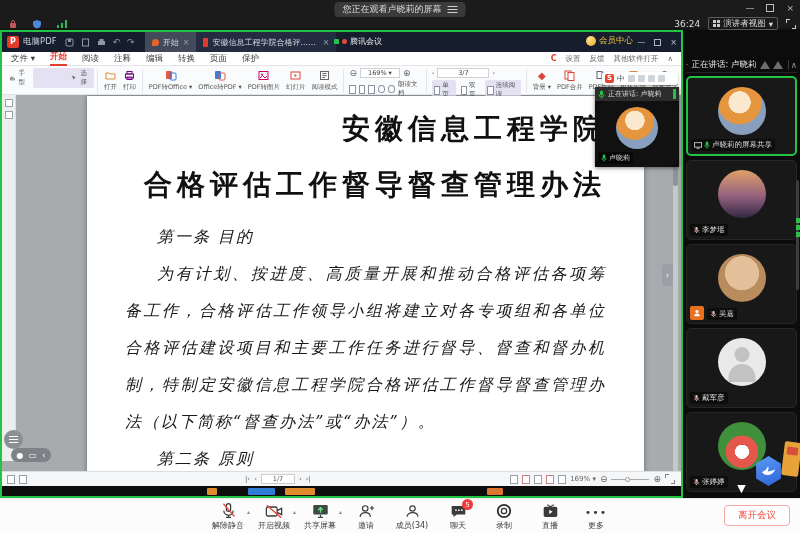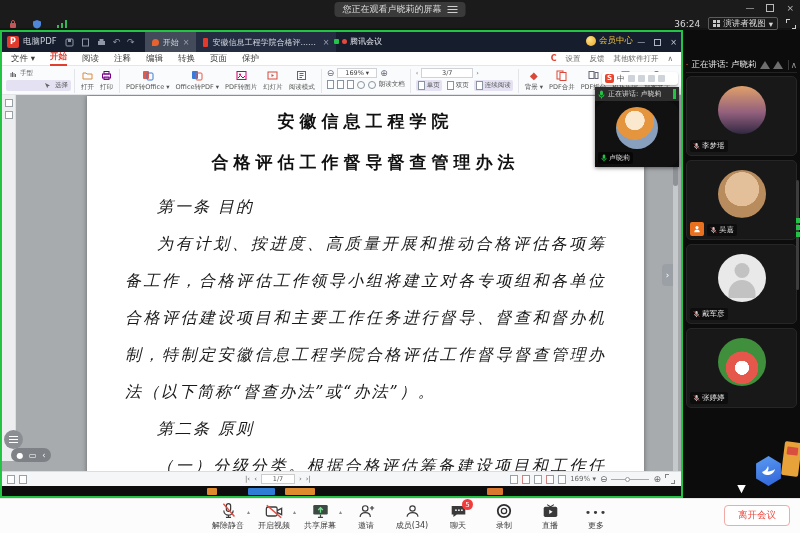--- a/index.html
+++ b/index.html
@@ -65,43 +65,43 @@
   .menubar .mi.active { color:#e03e2e; font-weight:bold; border-bottom:2px solid #e03e2e; padding-bottom:1px; }
   .menu-right { position:absolute; right:8px; display:flex; gap:9px; font-size:7.5px; color:#666; align-items:center; }
   .cpromo { color:#e03e2e; font-weight:bold; font-size:8px; }
 
   .toolbar { position:absolute; left:0; top:34px; right:0; height:29px; background:#fafbfc;
     border-bottom:1px solid #e2e4e7; display:flex; align-items:flex-start; padding-top:2px; }
   .tbi { display:flex; flex-direction:column; align-items:center; justify-content:center; font-size:6.5px;
     color:#555; gap:2px; padding:1px 3px; white-space:nowrap; }
   .tbi .ic { width:12px; height:12px; display:flex; align-items:center; justify-content:center; }
   .vdiv { width:1px; height:24px; background:#e3e5e8; margin:0 3px; align-self:center; }
-  .handsel { display:flex; flex-direction:column; gap:1px; margin-left:4px; font-size:6.5px; color:#555; }
+  .handsel { display:flex; gap:1px; margin-left:4px; font-size:6.5px; color:#555; }
   .handsel .row { display:flex; gap:3px; align-items:center; padding:1px 3px; border-radius:2px; }
   .handsel .row.sel { background:#e4e2f2;padding-left:38px; }
   .zoomblk,.pageblk { display:flex; flex-direction:column; gap:2px; font-size:6.5px; color:#555; padding:0 2px; }
   .zr { display:flex; align-items:center; gap:3px; }
   .zbox { width:40px; height:10px; border:1px solid #cfd3d8; background:#fff; font-size:6.5px;
     display:flex; align-items:center; justify-content:center; gap:2px; color:#444; }
   .pbox { width:52px; height:10px; border:1px solid #cfd3d8; background:#fff; font-size:6.5px;
     display:flex; align-items:center; justify-content:center; color:#444; }
   .mode { padding:1px 2px; border-radius:2px; display:flex; gap:2px; align-items:center; }
   .mode.on { background:#e4e2f2; }
   .mini-ic { width:7px; height:9px; border:1px solid #8a93a0; background:#fff; }
   .circ { width:8px; height:8px; border:1px solid #8a93a0; border-radius:50%; }
   .opglyph { color:#6a7280; font-size:10px; line-height:10px; }
 
   .rail { position:absolute; left:0; top:63px; width:14px; bottom:35px; background:#eceef0; border-right:1px solid #dcdee0; }
   .rail i { display:block; width:8px; height:8px; border:1px solid #9aa0a8; margin:4px auto 0; background:#fff; }
 
   .docarea { position:absolute; left:14px; top:63px; right:0; bottom:25px; overflow:hidden; }
   .page { position:absolute; left:71px; top:1px; width:557px; height:600px; background:#fff;
     box-shadow:0 0 5px rgba(0,0,0,.4); padding:8px 38px 0; }
-  .dt { font-family:"DejaVu Serif","Liberation Serif",serif; font-weight:bold; text-align:center;
-    font-size:17px; letter-spacing:5px; color:#111; }
+  .dt { font-family:"DejaVu Serif","Liberation Serif",serif; font-weight:bold; text-align:right;
+    font-size:28px; letter-spacing:5px; color:#111; }
   .dt.l1 { margin-top:6px; }
   .dt.l2 { margin-top:18px; }
   .dbody p { font-family:"DejaVu Serif","Liberation Serif",serif; font-size:16px; letter-spacing:2px;
     line-height:37px; text-align:justify; text-indent:2em; color:#1a1a1a;font-style:italic; }
   .dbody p.h { margin-top:14px; }
   .scrollv { position:absolute; right:3px; top:64px; width:5px; height:378px; background:#c6c9cc; border-radius:3px; }
   .scrollv .th { position:absolute; top:0; left:0; width:5px; height:90px; background:#8f9398; border-radius:3px; }
   .collapse-tab { position:absolute; right:8px; top:232px; width:11px; height:22px; background:#9aa0a6;
     border-radius:4px 0 0 4px; color:#fff; font-size:9px; display:flex; align-items:center; justify-content:center; }
   .float-burger { position:absolute; left:2px; top:398px; width:19px; height:19px; border-radius:50%;
@@ -583,20 +583,34 @@
           <path d="M7.5 3.5a2.2 2.2 0 0 1 0 3" stroke="#e8703a" fill="none"></path>
         </svg>
       <span>正在讲话: 卢晓莉</span>
       <span class="tri" style="margin-left:auto;"></span>
       <span class="tri"></span>
       <span class="sep"></span>
       <span style="color:#9a9a9a;">∧</span>
     </div>
 
     <div class="tiles">
+      <div class="tile active">
+        <div class="avatar av0"></div>
+        <div class="nametag">
+          <svg width="8" height="7" viewBox="0 0 10 8">
+              <rect x="0.5" y="0.5" width="9" height="5.5" fill="none" stroke="#ddd"></rect>
+              <path d="M3 7.5h4" stroke="#ddd"></path>
+            </svg>
+          <svg width="6" height="8" viewBox="0 0 7 9">
+              <rect x="2" y="0.5" width="3" height="5" rx="1.5" fill="#23c343"></rect>
+              <path d="M1 4.5a2.5 2.5 0 0 0 5 0M3.5 7v1.5" stroke="#23c343" fill="none"></path>
+            </svg>
+          <span>卢晓莉的屏幕共享</span>
+        </div>
+      </div>
       <div class="tile">
         <div class="avatar av1"></div>
         <div class="nametag">
           <svg width="7" height="8" viewBox="0 0 9 9">
               <rect x="3" y="0.5" width="3" height="5" rx="1.5" fill="#cfcfcf"></rect>
               <path d="M2 4.5a2.5 2.5 0 0 0 5 0M4.5 7v1.5" stroke="#cfcfcf" fill="none"></path>
               <path d="M1 1l7 7" stroke="#e84a3f"></path>
             </svg>
           <span>李梦瑶</span>
         </div>

